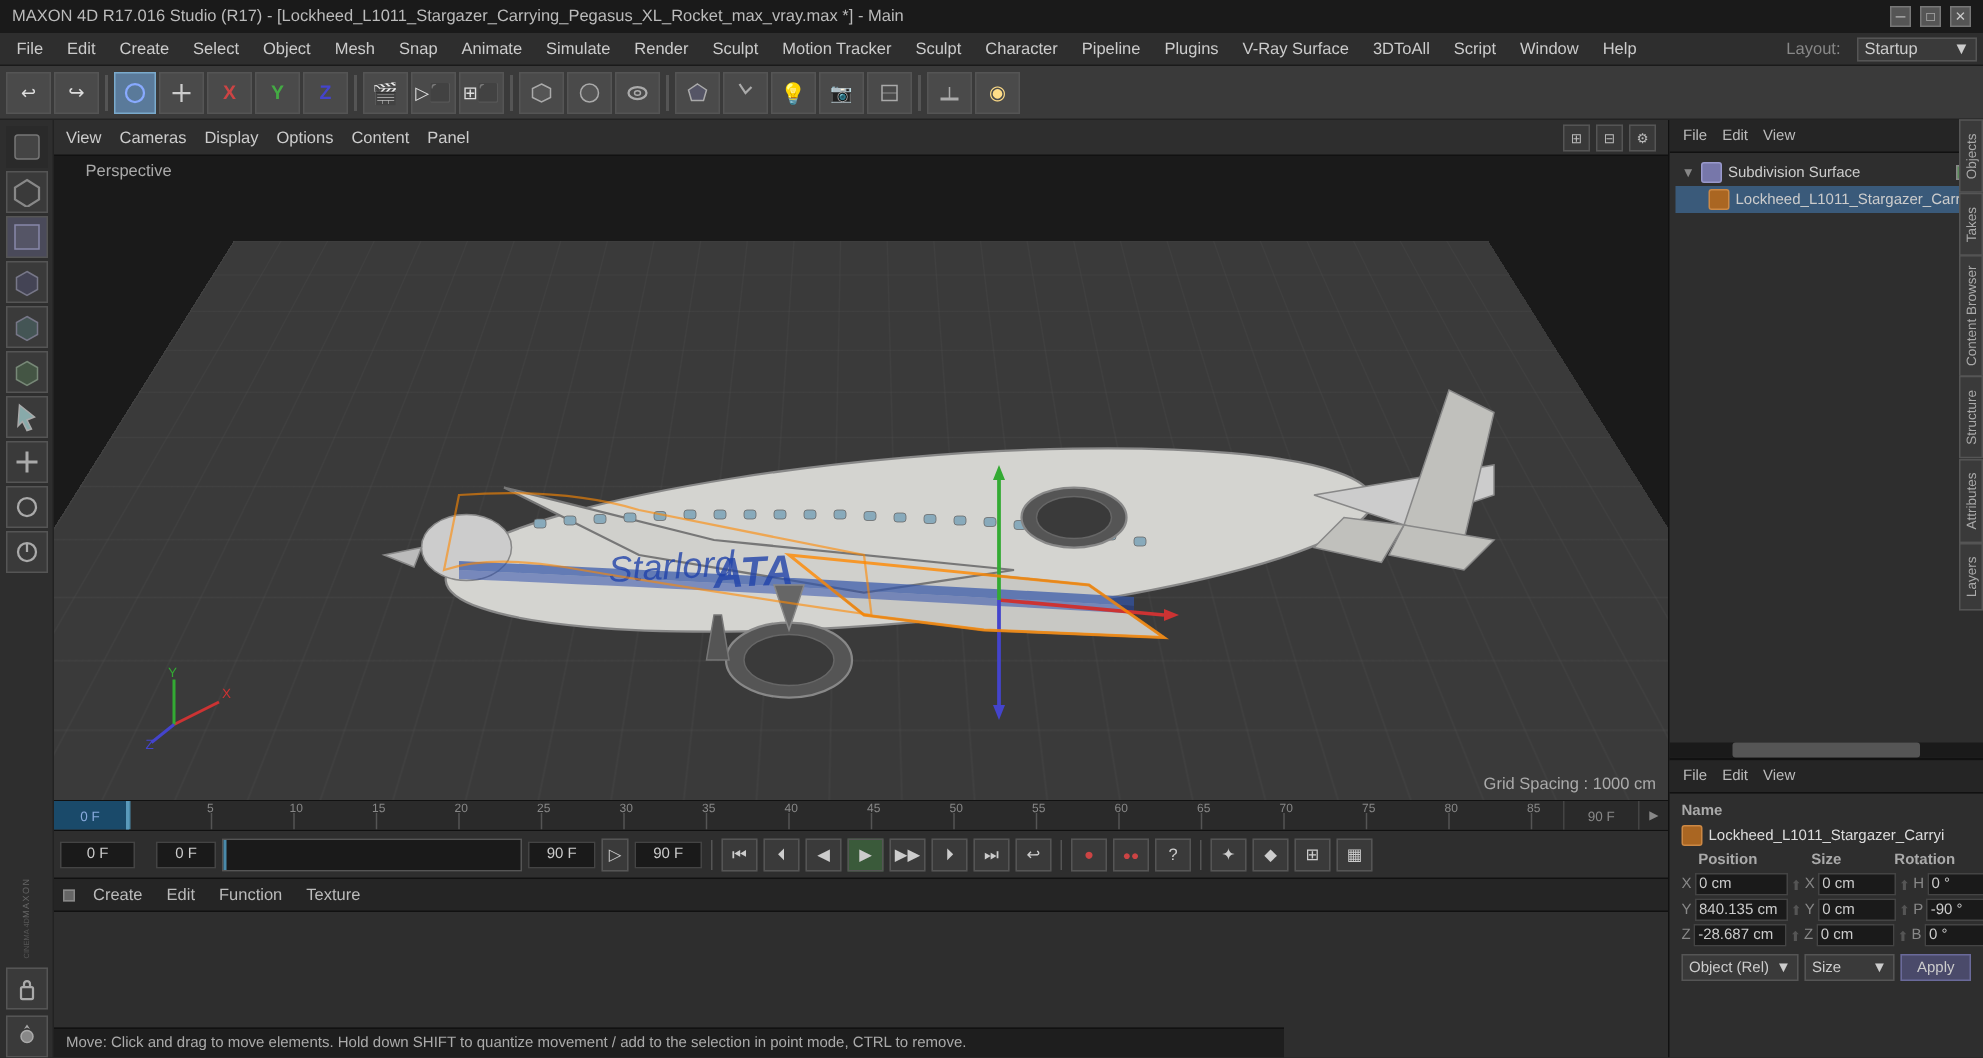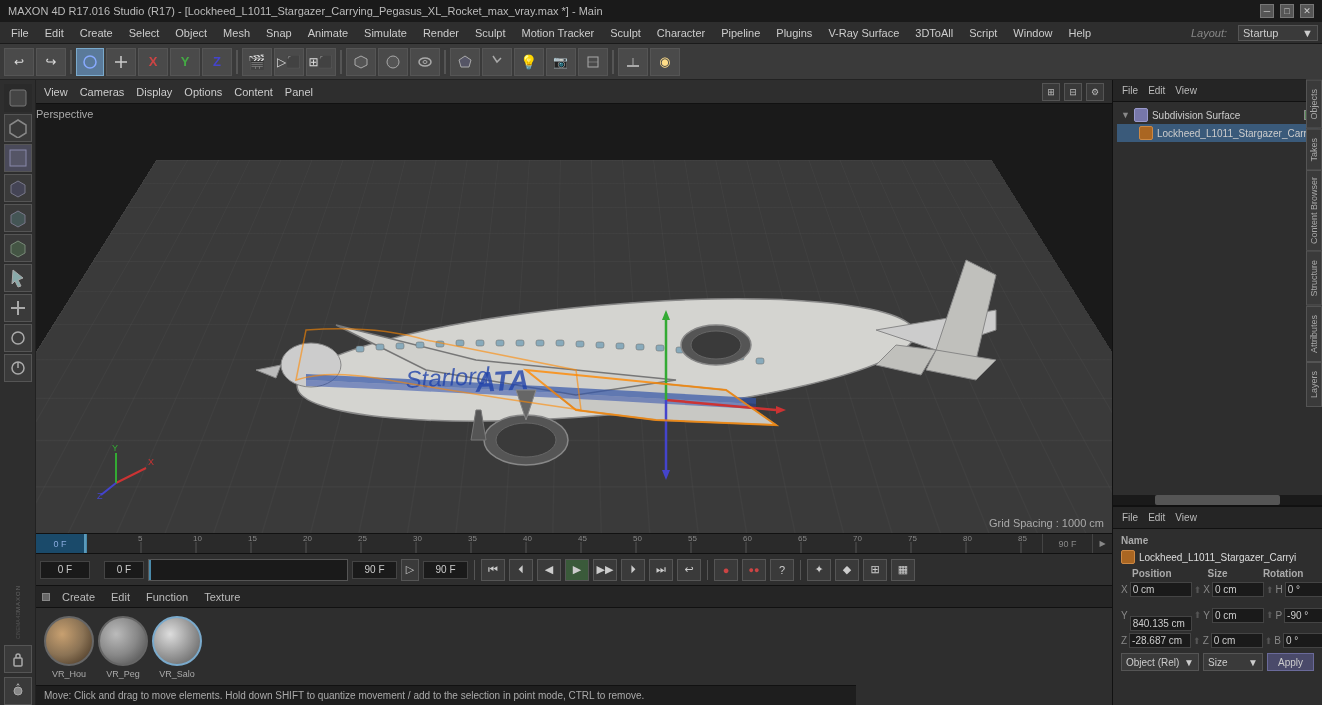--- a/index.html
+++ b/index.html
@@ -139,21 +139,21 @@
       position: relative;
     }
     .viewport-menu {
       color: #ccc;
       font-size: 11px;
       cursor: pointer;
     }
     #viewport-label {
       position: absolute;
       top: 28px;
-      left: 0;
+      left: 21px;
       color: #aaa;
       font-size: 11px;
       z-index: 5;
     }
     #grid-spacing-label {
       position: absolute;
       bottom: 4px;
       right: 8px;
       color: #aaa;
       font-size: 11px;
@@ -511,21 +511,21 @@
   <span class="menu-item">Sculpt</span>
   <span class="menu-item">Character</span>
   <span class="menu-item">Pipeline</span>
   <span class="menu-item">Plugins</span>
   <span class="menu-item">V-Ray Surface</span>
   <span class="menu-item">3DToAll</span>
   <span class="menu-item">Script</span>
   <span class="menu-item">Window</span>
   <span class="menu-item">Help</span>
   <div style="margin-left:auto; display:flex; align-items:center; gap:4px;">
-    <span class="menu-item" style="color:#888;font-style:italic;">Layout:</span>
+    <span class="menu-item" style="color:#888;">Layout:</span>
     <div style="width:80px; height:16px; background:#3a3a3a; border:1px solid #555; display:flex; align-items:center; justify-content:space-between; padding:0 4px; cursor:pointer;">
       <span>Startup</span>
       <span>▼</span>
     </div>
   </div>
 </div>
 
 <div id="toolbar">
 
   <div class="toolbar-btn" title="Undo">↩</div>
@@ -874,40 +874,20 @@
 
     <div id="bottom-area" style="position:relative;">
       <div id="material-panel">
         <div id="material-toolbar">
           <div style="width:8px; height:8px; background:#666; border:1px solid #888;"></div>
           <span class="mat-tab">Create</span>
           <span class="mat-tab">Edit</span>
           <span class="mat-tab">Function</span>
           <span class="mat-tab">Texture</span>
         </div>
-        <div id="material-items">
-
-          <div class="mat-item">
-            <div class="mat-sphere" style="background: radial-gradient(circle at 35% 35%, #c8a070, #8B7355, #3a2a1a);">
-            </div>
-            <span class="mat-label">VR_Hou</span>
-          </div>
-
-          <div class="mat-item">
-            <div class="mat-sphere" style="background: radial-gradient(circle at 35% 35%, #bbb, #888, #444);">
-            </div>
-            <span class="mat-label">VR_Peg</span>
-          </div>
-
-          <div class="mat-item">
-            <div class="mat-sphere selected" style="background: radial-gradient(circle at 35% 35%, #ddd, #999, #555);">
-            </div>
-            <span class="mat-label">VR_Salo</span>
-          </div>
-        </div>
       </div>
 
       <div id="status-bar">
         <span>Move: Click and drag to move elements. Hold down SHIFT to quantize movement / add to the selection in point mode, CTRL to remove.</span>
       </div>
     </div>
   </div>
 
   <div id="right-panel">
 
@@ -966,21 +946,21 @@
           <span style="font-size:10px; color:#888; width:14px;">X</span>
           <input style="width: 52px; height: 15px; background: rgb(26, 26, 26); border: 1px solid rgb(68, 68, 68); color: rgb(204, 204, 204); font-size: 10px; padding: 0px 2px;" type="text" value="0 cm">
           <span style="font-size:9px; color:#555; width:14px;">⬆</span>
           <span style="font-size:10px; color:#888; width:12px;">H</span>
           <input style="width: 42px; height: 15px; background: rgb(26, 26, 26); border: 1px solid rgb(68, 68, 68); color: rgb(204, 204, 204); font-size: 10px; padding: 0px 2px;" type="text" value="0 °">
 
         </div>
 
         <div style="display:flex; align-items:center; padding:1px 4px; gap:2px;">
           <span style="font-size:10px; color:#888; width:14px;">Y</span>
-          <input style="width: 62px; height: 15px; background: rgb(26, 26, 26); border: 1px solid rgb(68, 68, 68); color: rgb(204, 204, 204); font-size: 10px; padding: 0px 2px; margin-top: 17px;" type="text" value="840.135 cm">
+          <input style="width: 62px; height: 15px; background: rgb(26, 26, 26); border: 1px solid rgb(68, 68, 68); color: rgb(204, 204, 204); font-size: 10px; padding: 0px 2px;" type="text" value="840.135 cm">
           <span style="font-size:9px; color:#555; width:14px;">⬆</span>
           <span style="font-size:10px; color:#888; width:14px;">Y</span>
           <input style="width: 52px; height: 15px; background: rgb(26, 26, 26); border: 1px solid rgb(68, 68, 68); color: rgb(204, 204, 204); font-size: 10px; padding: 0px 2px;" type="text" value="0 cm">
           <span style="font-size:9px; color:#555; width:14px;">⬆</span>
           <span style="font-size:10px; color:#888; width:12px;">P</span>
           <input style="width: 42px; height: 15px; background: rgb(26, 26, 26); border: 1px solid rgb(68, 68, 68); color: rgb(204, 204, 204); font-size: 10px; padding: 0px 2px;" type="text" value="-90 °">
 
         </div>
 
         <div style="display:flex; align-items:center; padding:1px 4px; gap:2px;">

